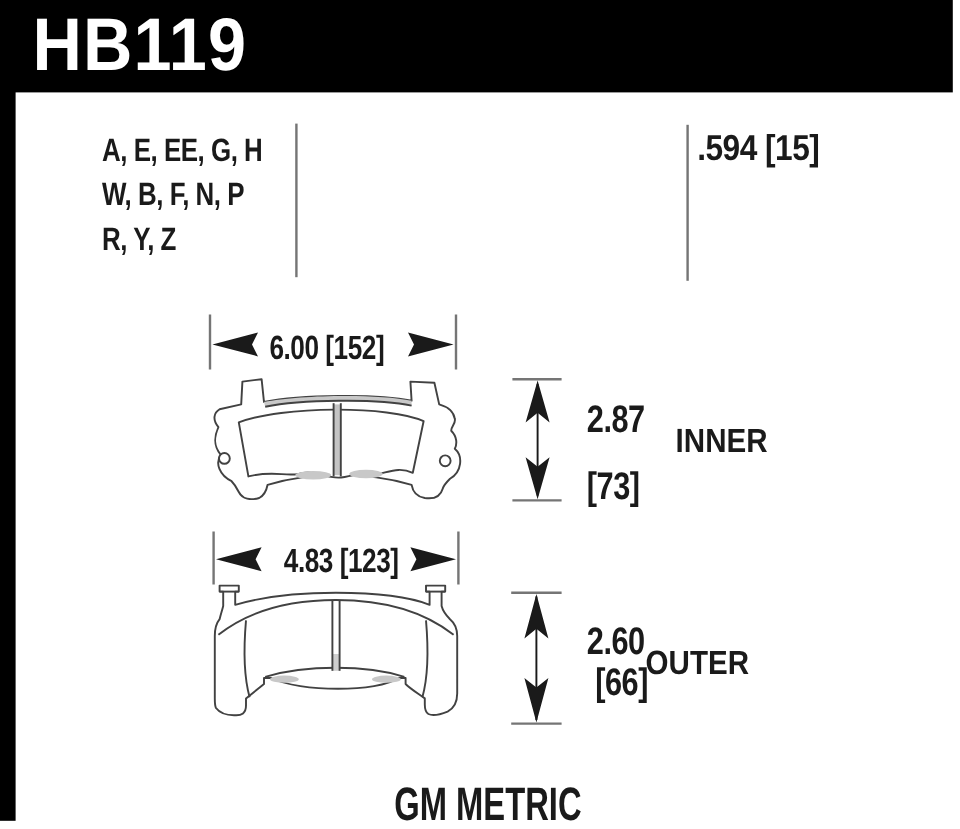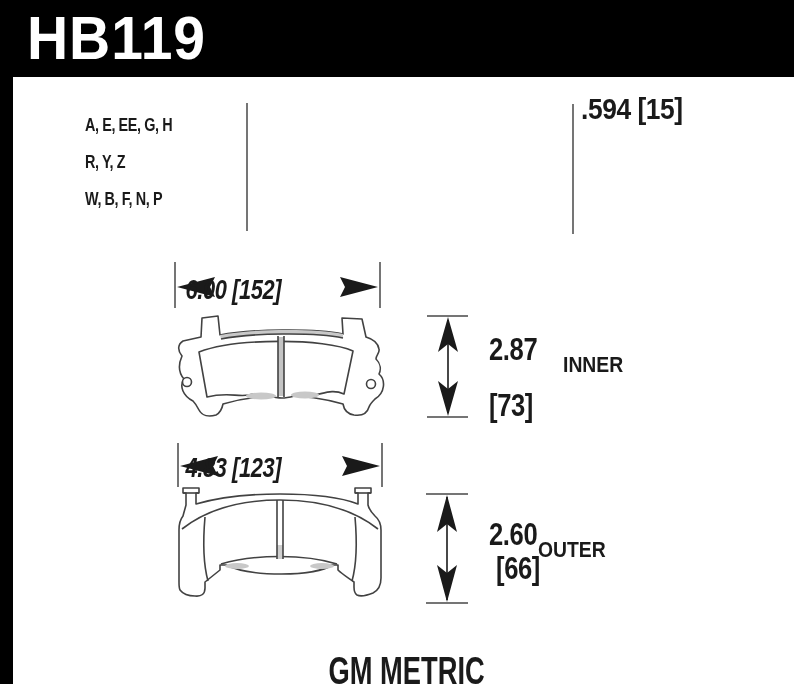--- a/index.html
+++ b/index.html
@@ -8,54 +8,54 @@
     font-family:"Liberation Sans", sans-serif;color:#1a1a1a;
   }
   .abs{position:absolute;}
   .bar{background:#000000;}
   .partnum{
     color:#ffffff;font-weight:bold;font-size:62px;line-height:74px;letter-spacing:1px;
     display:inline-block;transform:scaleX(.92);transform-origin:0 50%;white-space:nowrap;
   }
   .cond{display:inline-block;transform:scaleX(.8);transform-origin:0 50%;white-space:nowrap;}
   .condc{display:inline-block;transform:scaleX(.78);transform-origin:50% 50%;white-space:nowrap;}
-  .tbl{font-weight:bold;font-size:18px;line-height:37px;letter-spacing:-.5px;}
+  .tbl{font-weight:bold;font-size:27px;line-height:37px;letter-spacing:-.5px;}
   .thick{font-weight:bold;font-size:30px;letter-spacing:-.5px;}
   .thick .cond{transform:scaleX(.88);}
   .vline{width:2px;background:#757575;}
   .dimtxt{font-weight:bold;font-size:28px;letter-spacing:-.5px;}
   .vdimtxt{font-weight:bold;font-size:32px;letter-spacing:-.5px;}
-  .sidelabel{font-weight:bold;font-size:22px;letter-spacing:0;}
+  .sidelabel{font-weight:bold;font-size:28px;letter-spacing:0;}
   .sidelabel .cond{transform:scaleX(.88);}
   .footer{font-weight:bold;font-size:39px;text-align:center;letter-spacing:0;}
-  .center{font-style:italic;}
+  .center{text-align:center;}
   svg{display:block;}
 </style>
 </head>
 <body>
 
 <div class="sheet">
 
   <div class="abs bar" style="left:0;top:0;width:794px;height:77px;">
     <span class="abs partnum" style="left:27px;top:1px;">HB119</span>
   </div>
   <div class="abs bar" style="left:0;top:0;width:13px;height:684px;"></div>
 
   <div class="abs tbl" style="left:85px;top:107px;">
     <div><span class="cond">A, E, EE, G, H</span></div>
+    <div><span class="cond">W, B, F, N, P</span></div>
     <div><span class="cond">R, Y, Z</span></div>
-    <div><span class="cond">W, B, F, N, P</span></div>
   </div>
 
   <div class="abs vline" style="left:246px;top:103px;height:128px;"></div>
 
 
   <div class="abs vline" style="left:572px;top:104px;height:130px;"></div>
 
-  <div class="abs thick" style="left:581px;top:92px;">
+  <div class="abs thick" style="left:581px;top:107px;">
     <span class="cond">.594 [15]</span>
   </div>
 
   <svg class="abs" style="left:160px;top:258px;" width="235" height="55" viewBox="0 0 235 55">
     <line x1="15" y1="4" x2="15" y2="50" stroke="#757575" stroke-width="2"></line>
     <line x1="220" y1="4" x2="220" y2="50" stroke="#757575" stroke-width="2"></line>
     <polygon points="17,29 55,19 50,29 55,39" fill="#1a1a1a"></polygon>
     <polygon points="218,29 180,19 185,29 180,39" fill="#1a1a1a"></polygon>
   </svg>
   <div class="abs dimtxt center" style="left:172px;top:274px;width:200px;">
@@ -125,21 +125,21 @@
   <div class="abs sidelabel" style="left:563px;top:352px;">
     <span class="cond">INNER</span>
   </div>
 
   <svg class="abs" style="left:163px;top:441px;" width="235" height="50" viewBox="0 0 235 50">
     <line x1="15" y1="2" x2="15" y2="46" stroke="#757575" stroke-width="2"></line>
     <line x1="219" y1="2" x2="219" y2="46" stroke="#757575" stroke-width="2"></line>
     <polygon points="17,25 55,15 50,25 55,35" fill="#1a1a1a"></polygon>
     <polygon points="217,25 179,15 184,25 179,35" fill="#1a1a1a"></polygon>
   </svg>
-  <div class="abs dimtxt center" style="left:172px;top:452px;width:200px;">
+  <div class="abs dimtxt center" style="left:184px;top:452px;width:200px;">
     <span class="condc">4.83 [123]</span>
   </div>
 
   <svg class="abs" style="left:165px;top:485px;" width="230" height="125" viewBox="0 0 230 125">
     <g stroke="#424242" stroke-width="1.6" fill="none" stroke-linejoin="round">
 
       <path fill="#ffffff" d="
         M 14,45
         Q 14,36 18,31
         C 19,27 20,24 21,20

